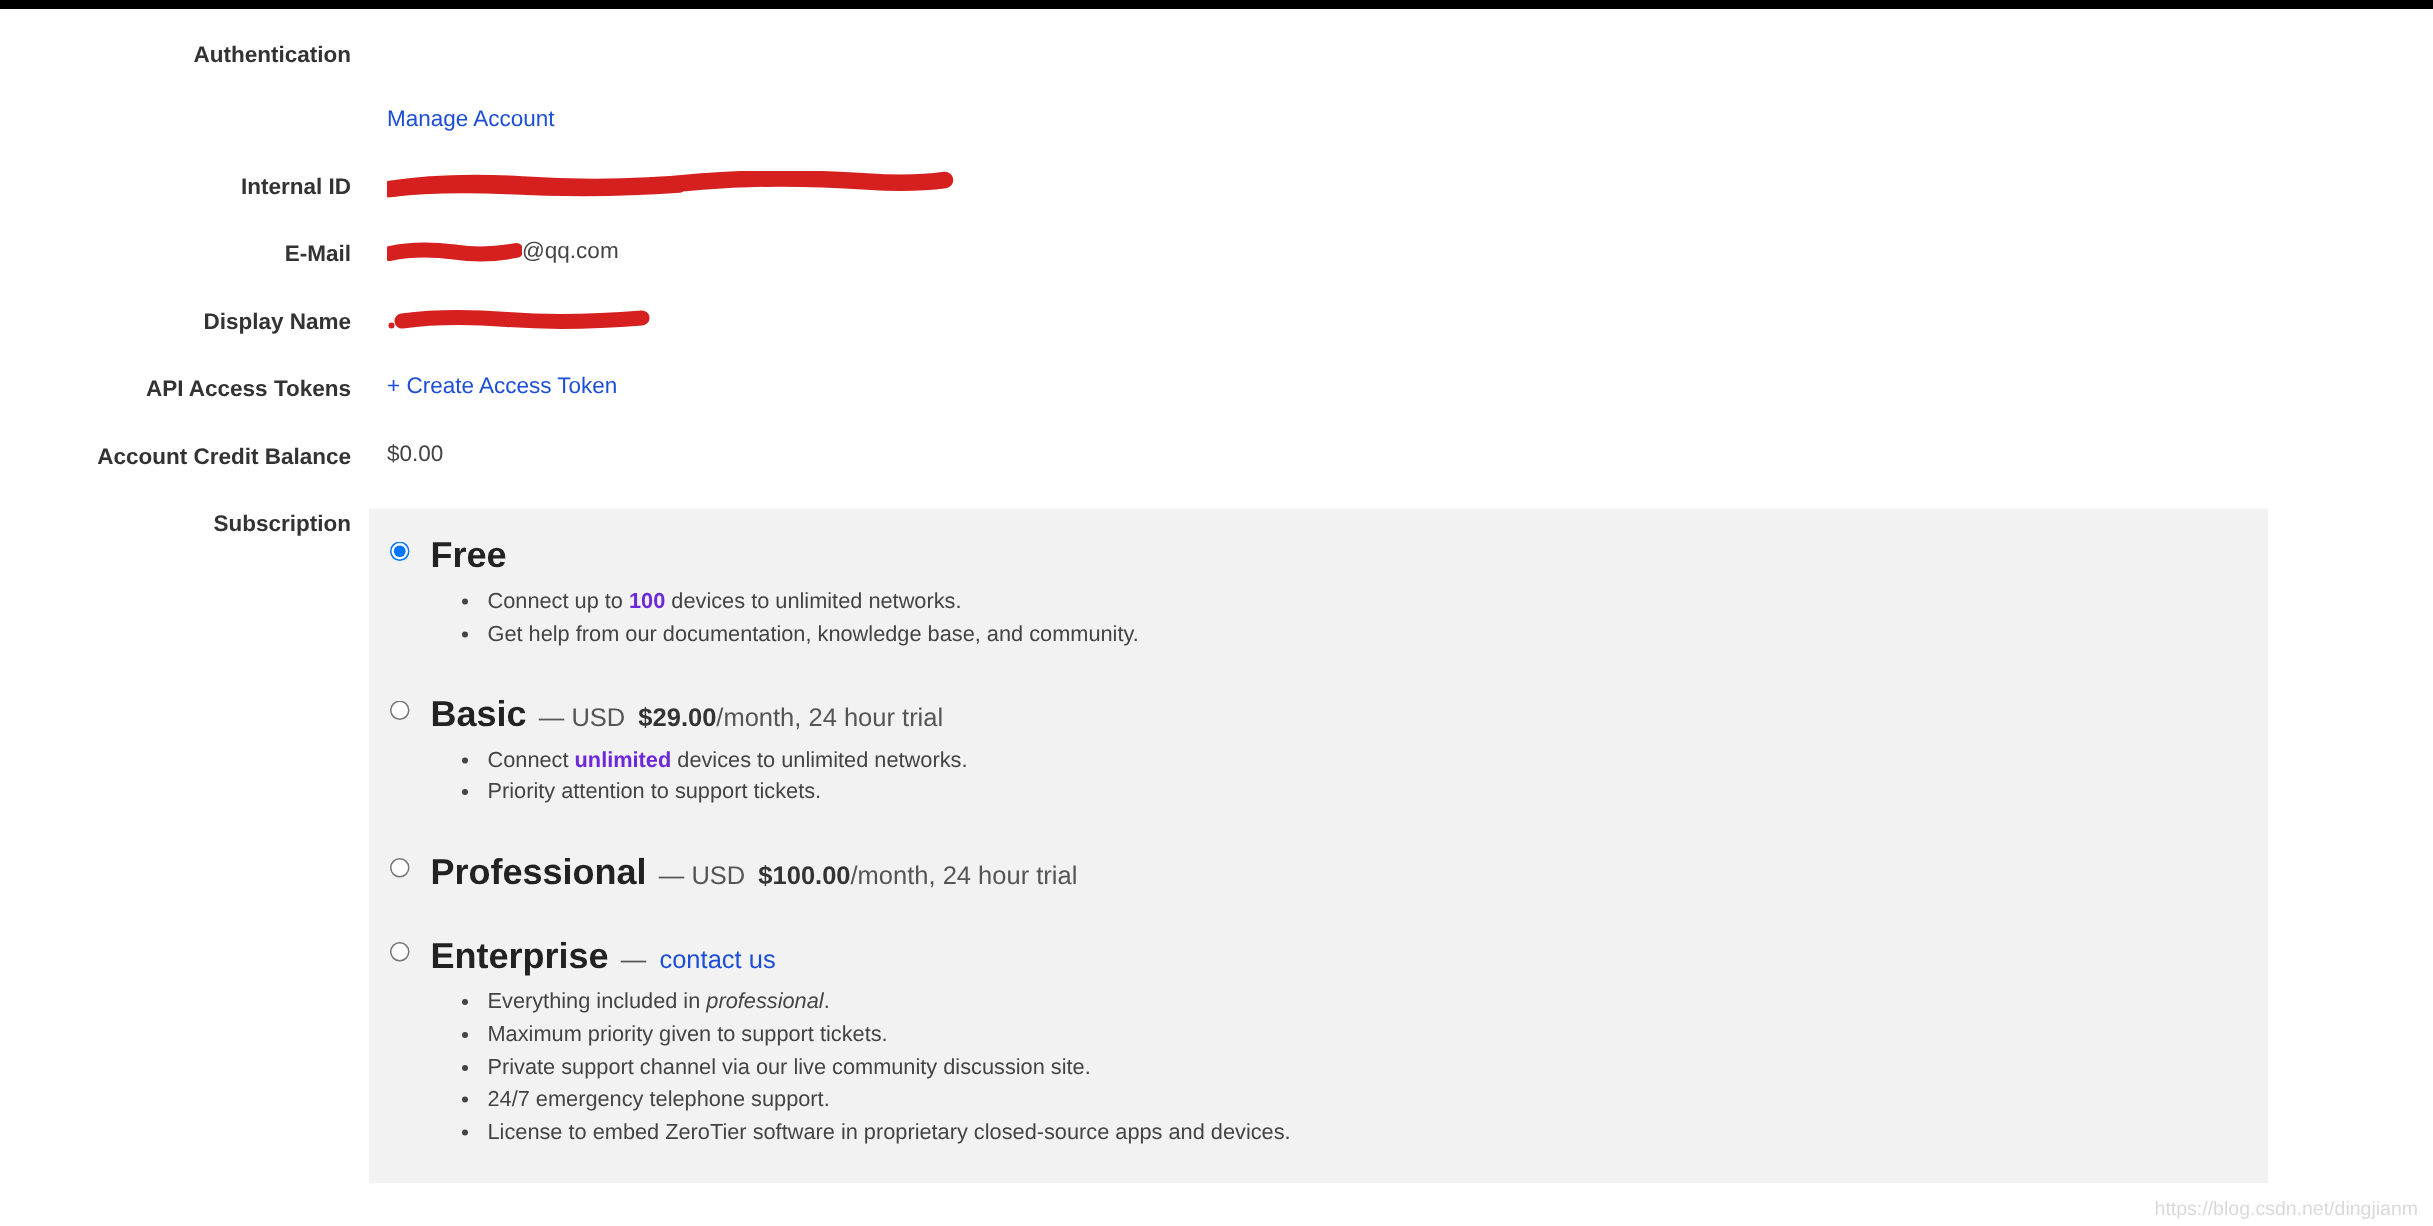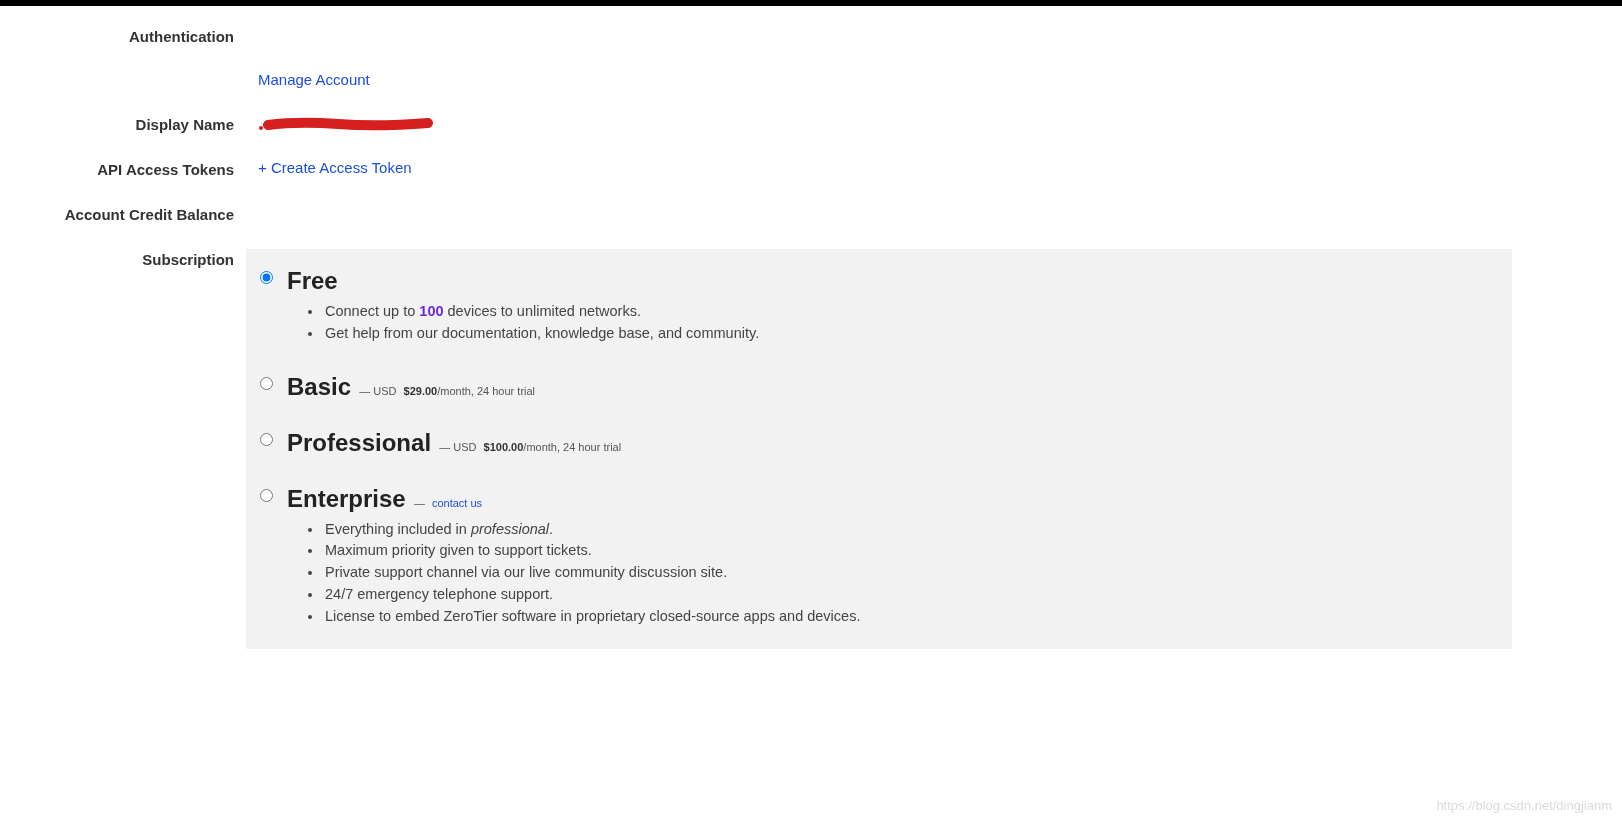--- a/index.html
+++ b/index.html
@@ -56,21 +56,21 @@
       margin-right: 14px;
       flex: 0 0 auto;
     }
     .plan-body { flex: 1; }
     .plan-title {
       font-size: 24px;
       font-weight: bold;
       color: #222;
     }
     .plan-meta {
-      font-size: 11px;
+      font-size: 17px;
       color: #555;
       font-weight: normal;
     }
     .plan-meta .dash { margin: 0 4px; }
     .plan-meta b { color: #333; font-weight: bold; }
     .plan ul {
       margin: 6px 0 0 36px;
       padding: 0;
       list-style: disc;
     }
@@ -104,21 +104,42 @@
     <div class="value"></div>
   </div>
 
   <div class="row">
     <div class="label"></div>
     <div class="value">
       <a class="link">Manage Account</a>
     </div>
   </div>
 
-
+  <div class="row">
+    <div class="label">Internal ID</div>
+    <div class="value">
+      <span class="redact" aria-hidden="true">
+        <svg width="380" height="18" viewBox="0 0 380 18">
+          <path d="M2 12 Q 40 6, 90 9 Q 150 13, 210 7 Q 260 3, 320 7 Q 350 9, 372 6" stroke="#d61f1f" stroke-width="11" stroke-linecap="round" fill="none"></path>
+          <path d="M0 14 Q 35 10, 80 12 Q 140 15, 195 11" stroke="#d61f1f" stroke-width="7" stroke-linecap="round" fill="none"></path>
+        </svg>
+      </span>
+    </div>
+  </div>
+
+  <div class="row">
+    <div class="label">E-Mail</div>
+    <div class="value">
+      <span class="redact" aria-hidden="true">
+        <svg width="90" height="14" viewBox="0 0 90 14">
+          <path d="M2 8 Q 20 4, 45 7 Q 65 10, 86 6" stroke="#d61f1f" stroke-width="10" stroke-linecap="round" fill="none"></path>
+        </svg>
+      </span><span>@qq.com</span>
+    </div>
+  </div>
 
   <div class="row">
     <div class="label">Display Name</div>
     <div class="value">
       <span class="redact" aria-hidden="true">
         <svg width="180" height="14" viewBox="0 0 180 14">
           <path d="M10 8 Q 40 4, 80 7 Q 120 10, 170 6" stroke="#d61f1f" stroke-width="10" stroke-linecap="round" fill="none"></path>
           <circle cx="3" cy="11" r="2" fill="#d61f1f"></circle>
         </svg>
       </span>
@@ -127,20 +148,23 @@
 
   <div class="row">
     <div class="label">API Access Tokens</div>
     <div class="value">
       <a class="link">+ Create Access Token</a>
     </div>
   </div>
 
   <div class="row">
     <div class="label">Account Credit Balance</div>
+    <div class="value">
+      <span>$0.00</span>
+    </div>
   </div>
 
   <div class="row" style="margin-bottom:0">
     <div class="label">Subscription</div>
     <div class="value plans-box">
 
       <div class="plan">
         <input type="radio" name="plan" class="radio" checked="" style="">
         <div class="plan-body">
           <span class="plan-title">Free</span>
@@ -153,20 +177,26 @@
         </div>
       </div>
 
       <div class="plan">
         <input type="radio" name="plan" class="radio" style="">
         <div class="plan-body">
           <span class="plan-title">Basic</span>
           <span class="plan-meta">
             <span class="dash">— USD </span><b>$29.00</b><span>/month, 24 hour trial</span>
           </span>
+          <ul>
+            <li>
+              <span>Connect </span><b>unlimited</b><span> devices to unlimited networks.</span>
+            </li>
+            <li>Priority attention to support tickets.</li>
+          </ul>
         </div>
       </div>
 
       <div class="plan">
         <input type="radio" name="plan" class="radio" style="">
         <div class="plan-body">
           <span class="plan-title">Professional</span>
           <span class="plan-meta">
             <span class="dash">— USD </span><b>$100.00</b><span>/month, 24 hour trial</span>
           </span>

